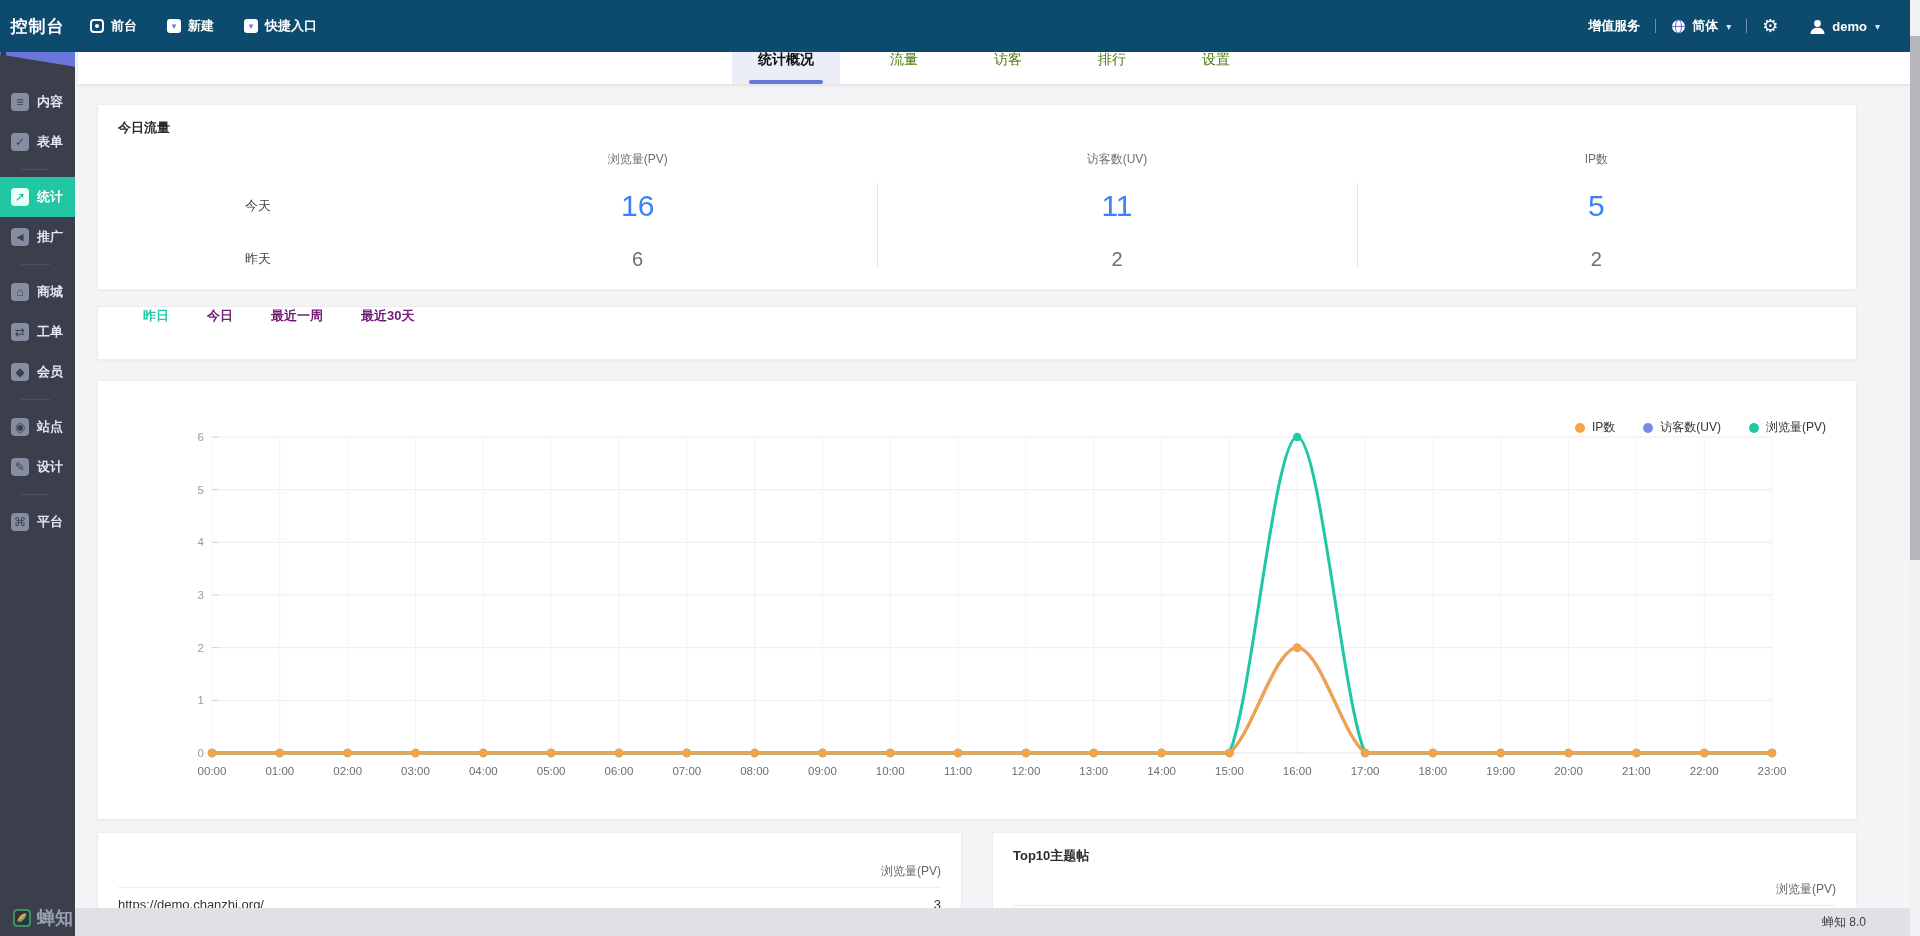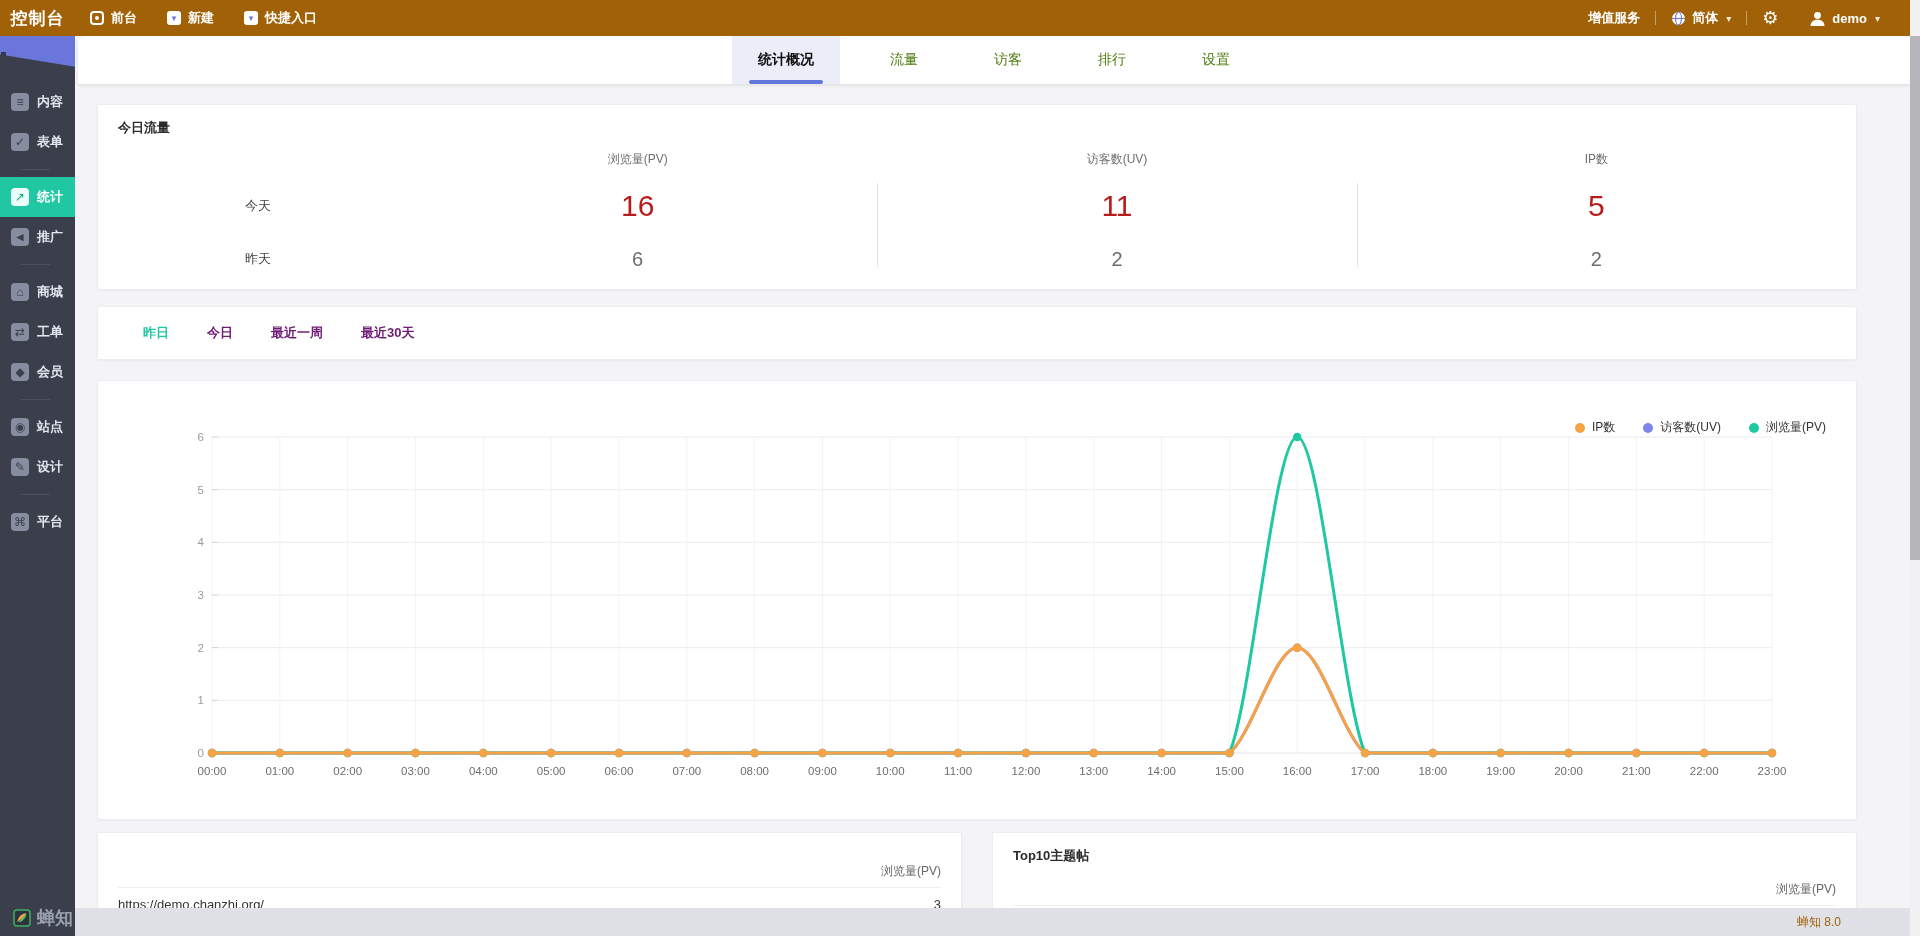--- a/index.html
+++ b/index.html
@@ -1,20 +1,20 @@
 <!DOCTYPE html>
 <html><head>
 <meta charset="utf-8">
 <style>
   * { margin:0; padding:0; box-sizing:border-box; }
   html,body { width:1920px; height:936px; overflow:hidden;
     font-family:"Liberation Sans","DejaVu Sans",sans-serif; background:#f4f4f6; }
 
   
-  .topbar { position:fixed; top:0; left:0; width:1910px; height:36px; background:#a16207;
+  .topbar { position:fixed; top:0; left:0; width:1910px; height:52px; background:#0c4a6e;
     display:flex; align-items:center; color:#fff; z-index:50; }
   .logo { width:75px; text-align:center; font-weight:bold; font-size:17px; letter-spacing:1px; }
   .top-menu { display:flex; align-items:center; }
   .top-menu-item { display:flex; align-items:center; gap:7px; height:36px; padding:0 15px;
     font-size:13px; font-weight:bold; cursor:pointer; }
   .ring-ico { width:14px; height:14px; border:2px solid #fff; border-radius:4px; position:relative; }
   .ring-ico::after { content:""; position:absolute; left:3px; top:3px; width:4px; height:4px;
     background:#fff; border-radius:50%; }
   .caret-box { width:14px; height:14px; background:#fff; border-radius:3px; color:#6a76da;
     font-size:9px; line-height:14px; text-align:center; }
@@ -59,50 +59,50 @@
     box-shadow:0 1px 2px rgba(0,0,0,.04); }
   .card-title { font-size:13px; font-weight:bold; color:#2b2b2b; }
 
   
   .today-card { height:186px; padding:14px 20px; }
   .stats-grid { position:relative; display:grid; grid-template-columns:280px 1fr 1fr 1fr; margin-top:4px; }
   .sg-cell { display:flex; align-items:center; justify-content:center; }
   .sg-head { height:36px; font-size:12px; color:#6e6e6e; }
   .sg-label { height:58px; font-size:13px; color:#454545; }
   .sg-label.r2 { height:48px; }
-  .sg-big { height:58px; font-size:30px; color:#b91c1c; }
+  .sg-big { height:58px; font-size:30px; color:#3b82f6; }
   .sg-small { height:48px; font-size:20px; color:#6d6d6d; }
   .divider-v { position:absolute; top:42px; width:1px; height:84px; background:#e3e3e7; }
   .divider-v.d1 { left:calc(280px + (100% - 280px)/3); }
   .divider-v.d2 { left:calc(280px + (100% - 280px)*2/3); }
 
   
-  .filter-card { margin-top:16px; height:54px; display:flex; align-items:center;
+  .filter-card { margin-top:16px; height:54px; display:flex; align-items:flex-start;
     padding-left:45px; gap:38px; }
   .filter-opt { font-size:13px; font-weight:bold; color:#701a75; cursor:pointer; }
   .filter-opt.active { color:#23c8a5; }
 
   
   .trend-card { margin-top:20px; height:440px; padding:16px 20px; position:relative; }
   .legend { position:absolute; right:30px; top:38px; display:flex; gap:28px; align-items:center; }
   .legend-item { display:flex; align-items:center; gap:7px; font-size:12px; color:#333; cursor:pointer; }
   .legend-dot { width:10px; height:10px; border-radius:50%; }
   .chart-wrap { margin-top:28px; }
 
   
   .bottom-row { margin-top:12px; display:flex; gap:30px; }
   .list-card { flex:1; height:130px; padding:14px 20px; }
   .col-head { text-align:right; font-size:12px; color:#666; margin-top:16px; padding-bottom:7px;
     border-bottom:1px solid #efeff2; }
   .list-row { display:flex; justify-content:space-between; font-size:13px; color:#333; padding-top:9px; }
 
   
   .footer { position:fixed; left:75px; bottom:0; width:1835px; height:28px; background:#e0e1e7;
-    display:flex; align-items:center; justify-content:flex-end; padding-right:69px;
-    font-size:12px; color:#a16207; z-index:45; }
+    display:flex; align-items:center; justify-content:flex-end; padding-right:44px;
+    font-size:12px; color:#404040; z-index:45; }
   .vscrollbar { position:fixed; right:0; top:0; width:10px; height:936px; background:#f1f1f3; z-index:60; }
   .vscroll-thumb { position:absolute; top:36px; left:0; width:10px; height:524px; background:#b6b6ba; }
 </style>
 </head>
 <body>
 
 <div class="topbar">
   <div class="logo">控制台</div>
   <div class="top-menu">
       <div class="top-menu-item">

